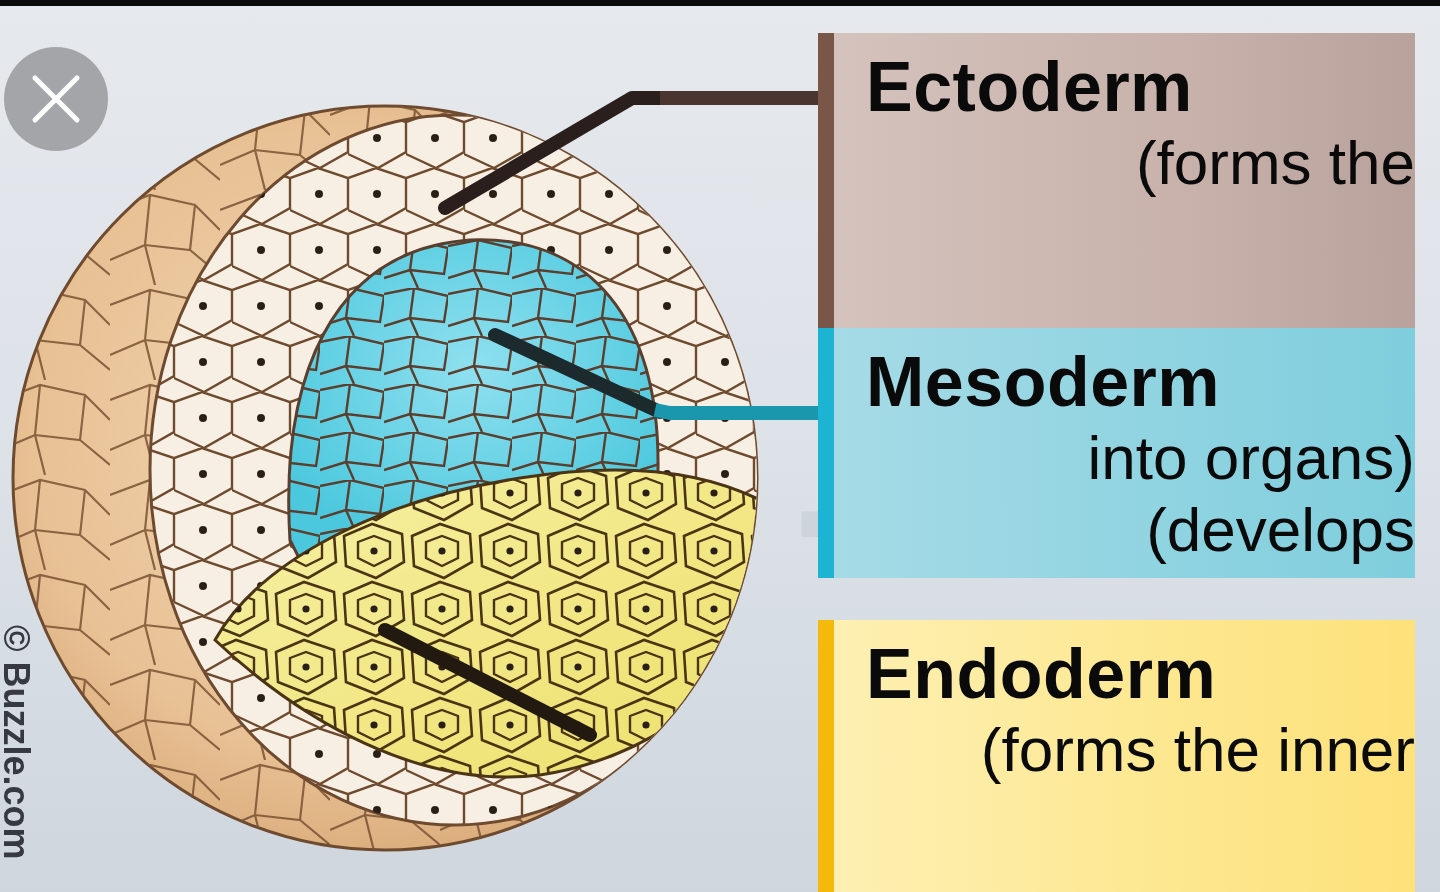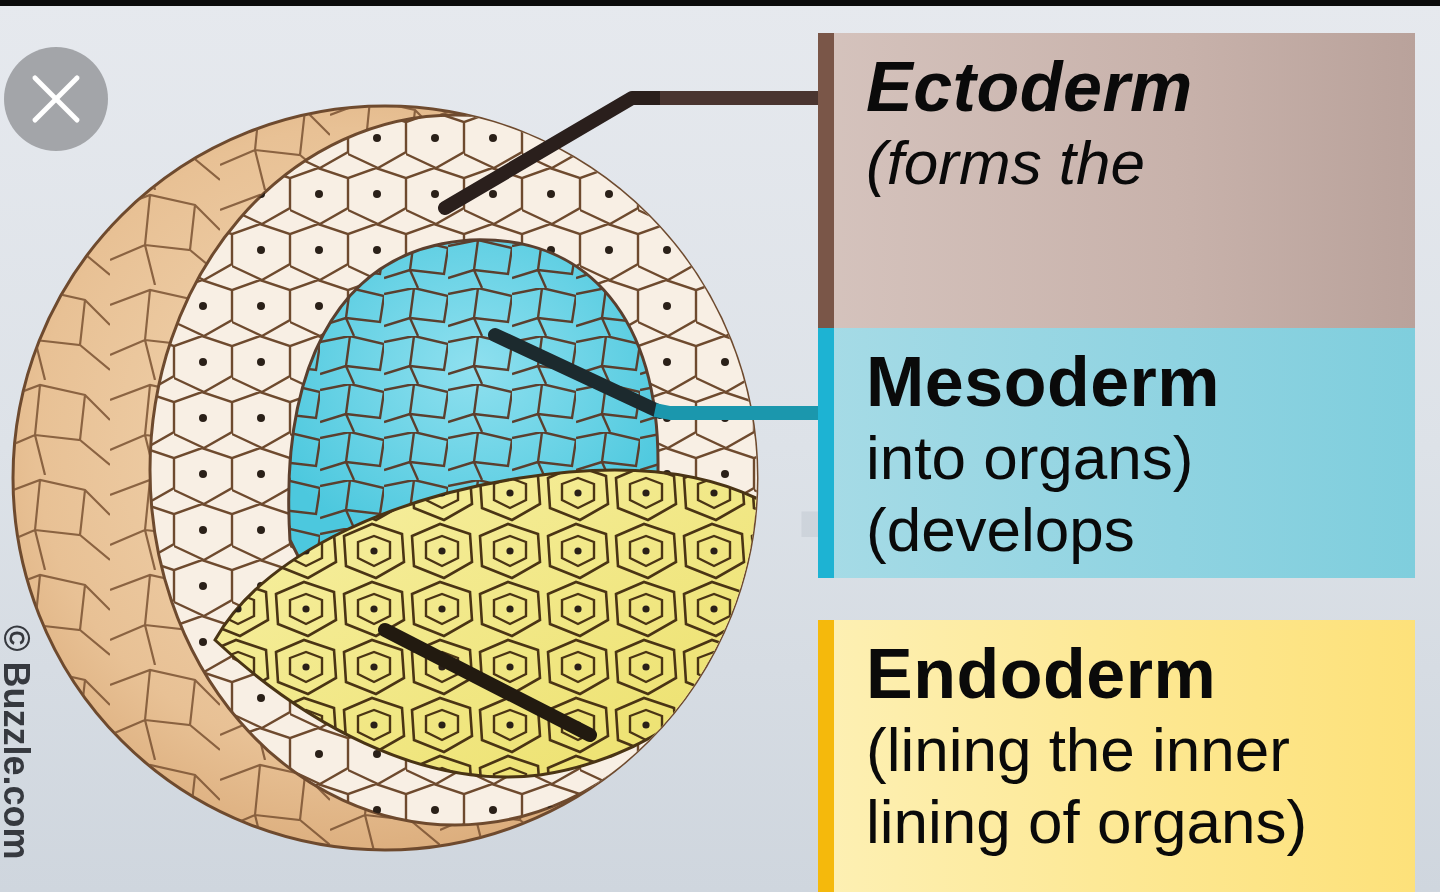--- a/index.html
+++ b/index.html
@@ -15,22 +15,22 @@
       display: flex; align-items: center; justify-content: center;
     }
     .close-btn svg { width: 54px; height: 54px; }
     .diagram { position: absolute; left: 0; top: 0; width: 1440px; height: 892px; }
     .label-box {
       position: absolute; left: 818px; width: 597px; box-sizing: border-box;
       padding: 14px 0 0 48px; color: #0a0a0a;
     }
     .label-box .bar { position: absolute; left: 0; top: 0; bottom: 0; width: 16px; }
     .label-title { font-weight: bold; font-size: 70px; line-height: 80px; letter-spacing: 0.5px; }
-    .label-desc { font-size: 62px; line-height: 72px; }
-    .box-ecto { top: 33px; height: 303px; background: linear-gradient(90deg, #d5c3bd 0%, #c8b2ab 60%, #b9a29b 100%); font-style: italic; }
+    .label-desc { font-size: 62px; line-height: 72px; text-align: right; }
+    .box-ecto { top: 33px; height: 303px; background: linear-gradient(90deg, #d5c3bd 0%, #c8b2ab 60%, #b9a29b 100%); }
     .box-ecto .bar { background: #7a5648; }
     .box-meso { top: 328px; height: 250px; background: linear-gradient(90deg, #a6dbe6 0%, #8fd3e1 60%, #7fcedd 100%); }
     .box-meso .bar { background: #1db3d3; }
     .box-endo { top: 620px; height: 298px; background: linear-gradient(90deg, #fdf0b4 0%, #fde78f 60%, #fde17a 100%); }
     .box-endo .bar { background: #f5b90c; }
     .watermark-left {
       position: absolute; left: -118px; top: 740px; width: 270px; height: 40px;
       transform: rotate(90deg); transform-origin: center;
       font-weight: bold; font-size: 36px; color: #36393f; white-space: nowrap;
     }
@@ -136,17 +136,16 @@
 <div class="label-box box-meso">
   <div class="bar"></div>
   <div class="label-title">Mesoderm</div>
   <div class="label-desc">into organs)</div>
   <div class="label-desc">(develops</div>
 </div>
 
 <div class="label-box box-endo">
   <div class="bar"></div>
   <div class="label-title">Endoderm</div>
-  <div class="label-desc">(lining the inner</div>
-  <div class="label-desc">lining of organs)</div>
+  <div class="label-desc">(forms the inner</div>
 </div>
 
 <div class="watermark-left">© Buzzle.com</div>
 
 </body></html>

